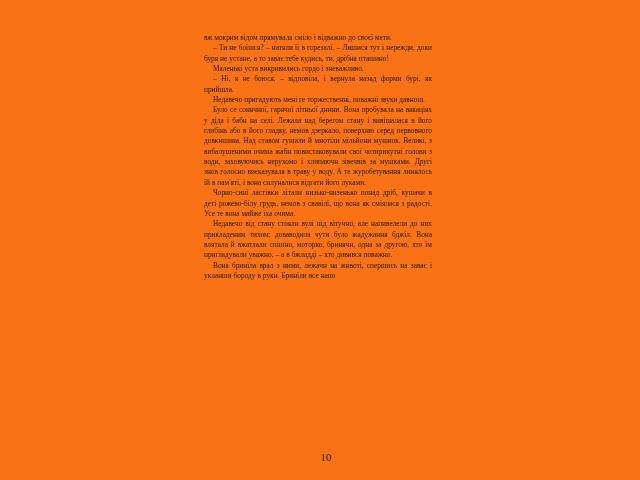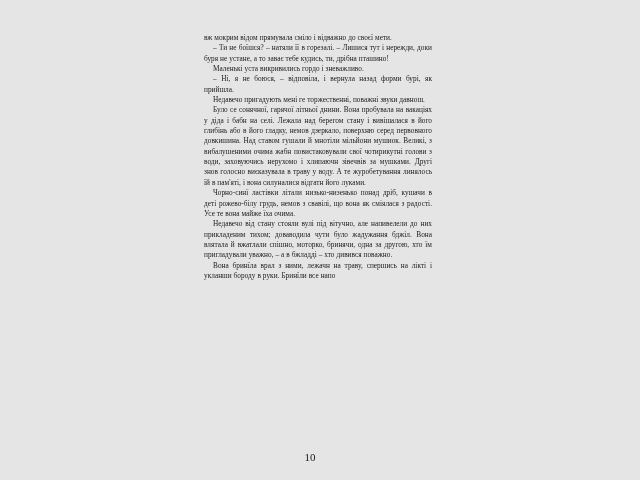--- a/index.html
+++ b/index.html
@@ -12,21 +12,21 @@
     height: 480px;
     overflow: hidden;
     font-family: "Liberation Serif", "DejaVu Serif", serif;
     color: #1a1a1a;
   }
   .page {
     position: relative;
     width: 640px;
     height: 480px;
     box-sizing: border-box;
-    background: #e5e5e5;
+    background: #f97316;
     padding-left: 36px;
   }
   .text-column {
     position: absolute;
     left: 204px;
     top: 33px;
     width: 228px;
   }
   .para {
     margin: 0;
@@ -39,37 +39,37 @@
     word-spacing: 0.1px;
   }
   .para.no-indent {
     text-indent: 0;
   }
   .para.dash {
     text-indent: 9px;
   }
   .folio {
     position: absolute;
-    left: 196px;
+    left: 212px;
     top: 452px;
     width: 228px;
     text-align: center;
     font-size: 11px;
     line-height: 10px;
   }
 </style>
 </head>
 <body>
 
 <div class="page">
   <div class="text-column">
     <p class="para no-indent">вж мокрим відом прямувала сміло і відважно до своєї мети.</p>
     <p class="para dash">– Ти не боїшся? – натяли її в горезалі. – Лишися тут і не­режди, доки буря не устане, а то заває тебе кудись, ти, дріб­на пташино!</p>
     <p class="para">Маленькі уста викривились гордо і зневажливо.</p>
     <p class="para dash">– Ні, я не боюся, – відповіла, і вернула назад форми бурі, як прийшла.</p>
     <p class="para">Недавечо пригадують мені ге торжественні, поважні зву­ки давнош.</p>
     <p class="para">Було се сонячної, гарячої літньої днини. Вона пробува­ла на вакаціях у діда і бабн на селі. Лежала над берегом стану і вивішалася в його глибінь або в його гладку, немов дзеркало, поверхню серед первовного довкишина. Над ста­вом гушали й мнотіли мільйони мушиок. Великі, з вибалу­шеними очима жабн повистаковували свої чотирикутні голови з води, заховуючись нерухомо і хлипаючн зівечвів за мушками. Другі знов голосно виєказувала в траву у воду. А те журобетування линялось їй в пам'яті, і вона силуналися відгатн його луками.</p>
     <p class="para">Чорно-синї ластівки літали низько-низенько понад дріб, кушачи в деті рожево-білу грудь, немов з свавілі, що вона як сміялася з радості. Усе те вона майже їха очима.</p>
     <p class="para">Недавечо від стану стояли вулі під вітучно, але напивеле­ли до них прикладеним тихом; доваводила чути було жаду­жання бджіл. Вона влятала й вжатлали спішно, моторко, бринячи, одна за другою, хто їм пригладували уважно, – а в бжладді – хто дивився поважно.</p>
-    <p class="para">Вона бринїла врал з ними, лежачн на траву, спер­шись на лікті і укланши бороду в руки. Бринїли все напо­</p>
+    <p class="para">Вона бринїла врал з ними, лежачн на жнвоті, спер­шись на заває і укланши бороду в руки. Бринїли все напо­</p>
   </div>
   <div class="folio">10</div>
 </div>
 
 </body></html>

